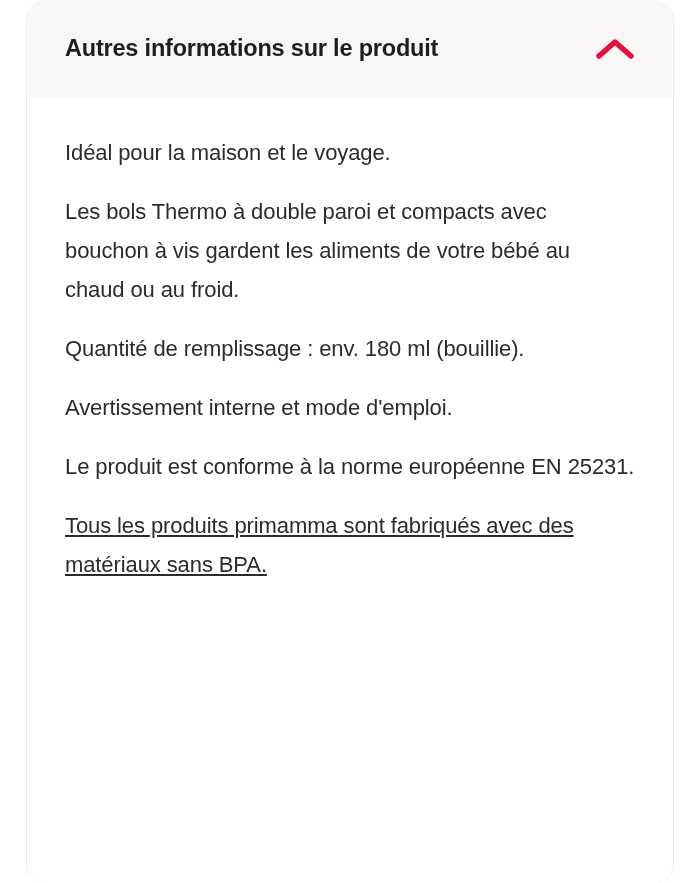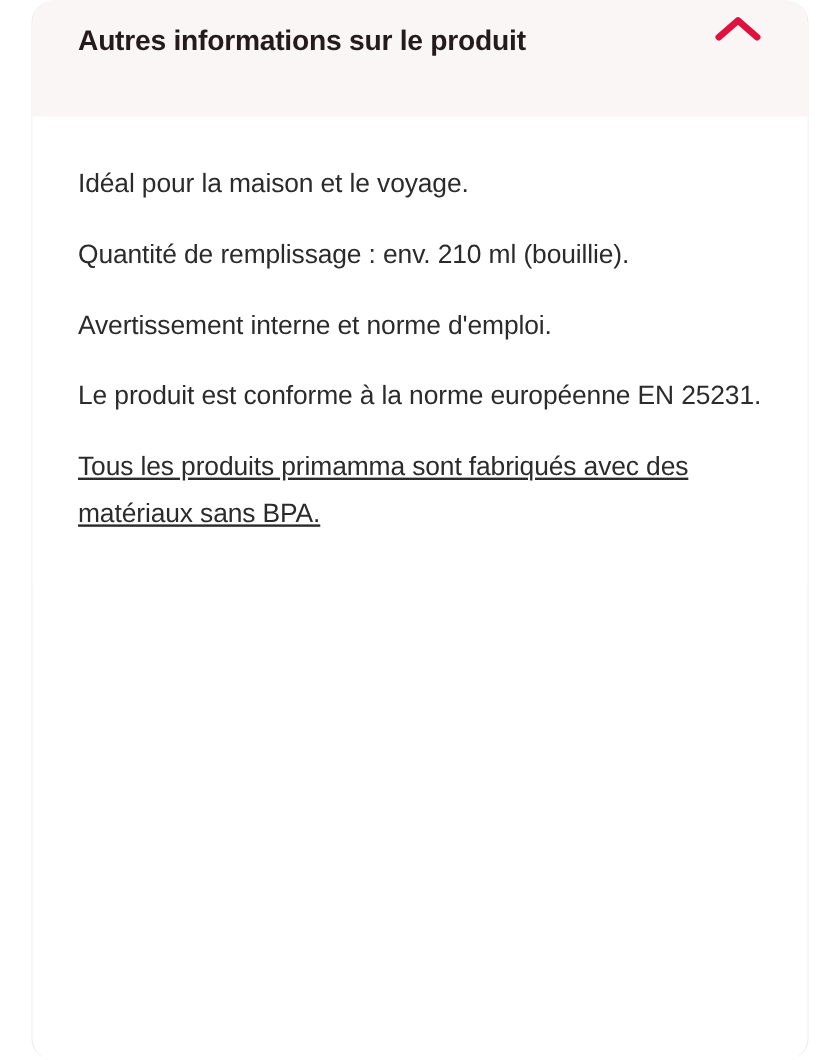--- a/index.html
+++ b/index.html
@@ -39,20 +39,21 @@
     overflow: hidden;
   }
 
   
   .card-header {
     position: relative;
     height: 97px;
     box-sizing: border-box;
     background: #faf6f5;
     display: flex;
+    align-items: center;
     padding: 0 30px 0 38px;
     cursor: pointer;
     user-select: none;
   }
 
   .card-title {
     flex: 1 1 auto;
     font-size: 23.5px;
     font-weight: bold;
     letter-spacing: -0.2px;
@@ -111,21 +112,22 @@
 
       <button class="chevron-btn" aria-label="Réduire">
         <svg viewBox="0 0 40 24" xmlns="http://www.w3.org/2000/svg">
           <polyline points="4,19 20,5 36,19" fill="none" stroke="#e0113c" stroke-width="5.5" stroke-linecap="round" stroke-linejoin="round"></polyline>
         </svg>
       </button>
     </div>
 
     <div class="card-body">
       <p class="para">Idéal pour la maison et le voyage.</p>
-      <p class="para">Quantité de remplissage : env. 210 ml (bouillie).</p>
-      <p class="para">Avertissement interne et norme d'emploi.</p>
+      <p class="para">Les bols Thermo à double paroi et compacts avec bouchon à vis gardent les aliments de votre bébé au chaud ou au froid.</p>
+      <p class="para">Quantité de remplissage : env. 180 ml (bouillie).</p>
+      <p class="para">Avertissement interne et mode d'emploi.</p>
       <p class="para">Le produit est conforme à la norme européenne EN 25231.</p>
       <p class="para">Tous les produits primamma sont fabriqués avec des matériaux sans BPA.</p>
     </div>
 
   </section>
 
 </div>
 
 </body></html>

